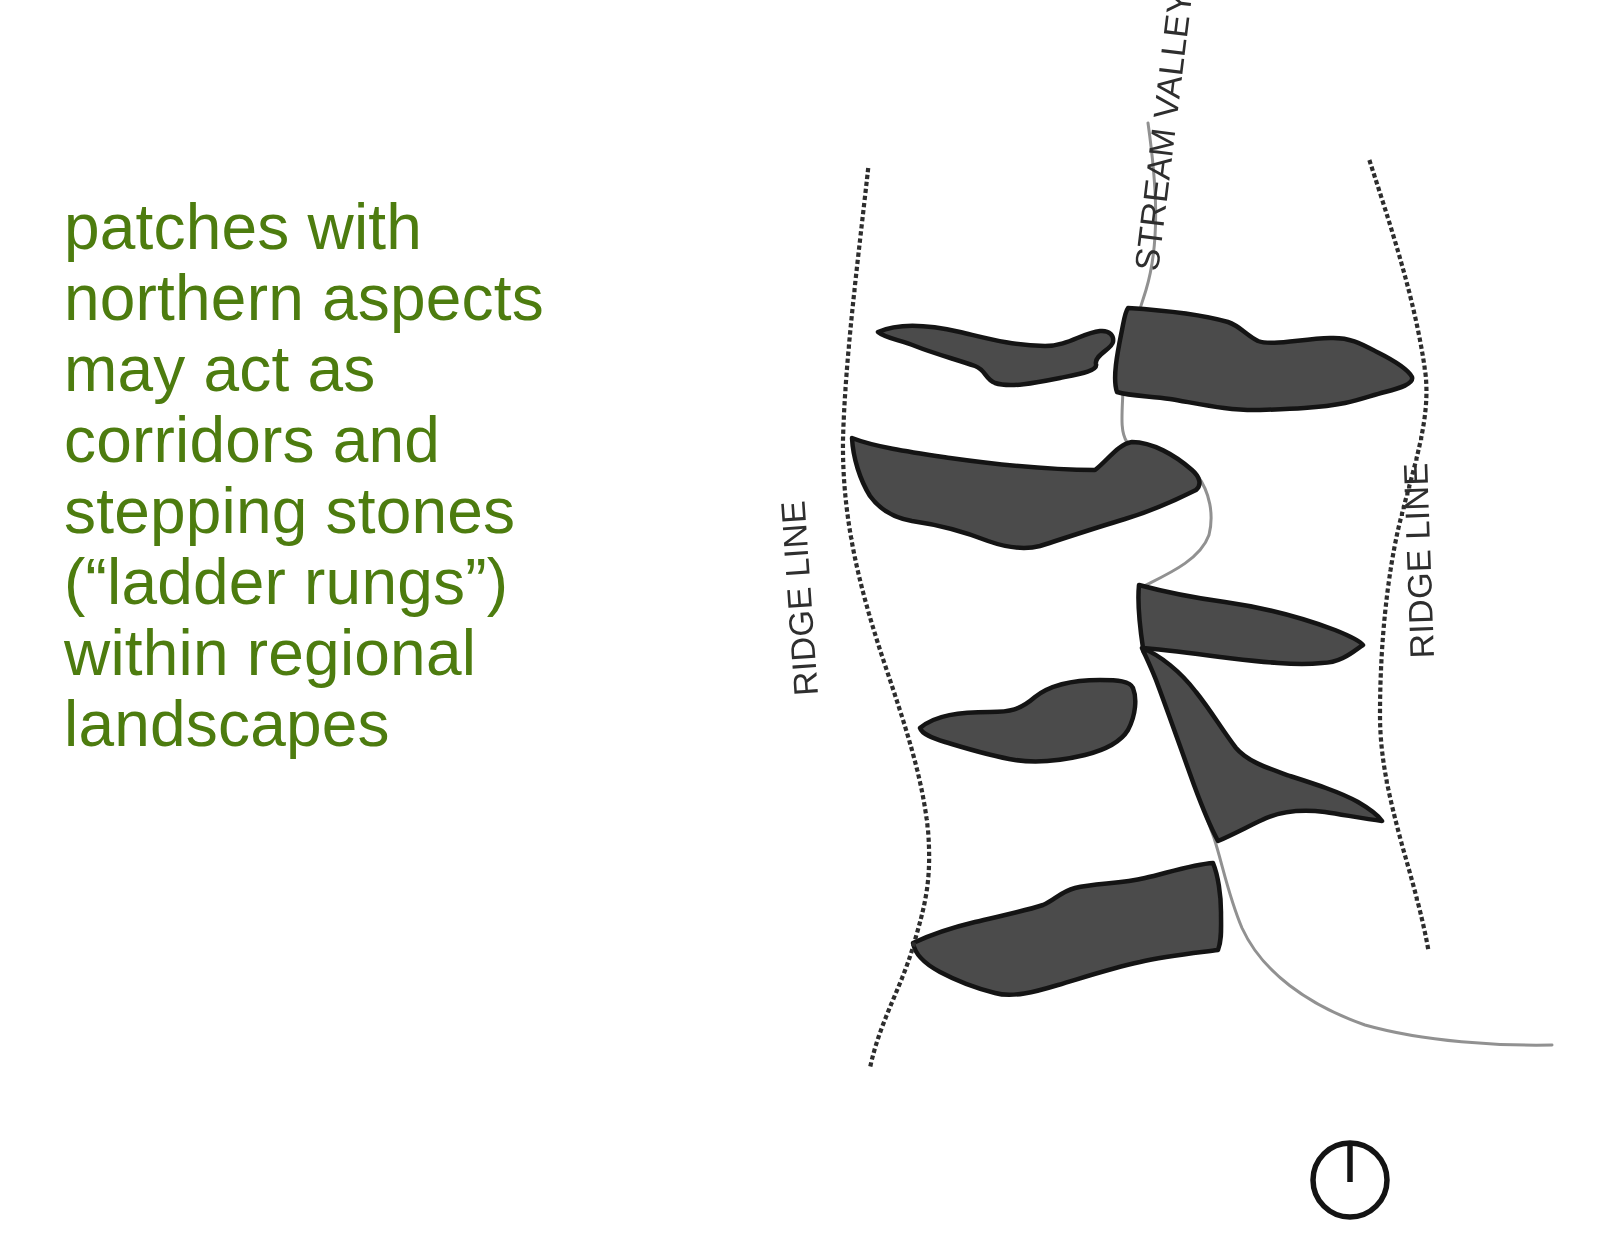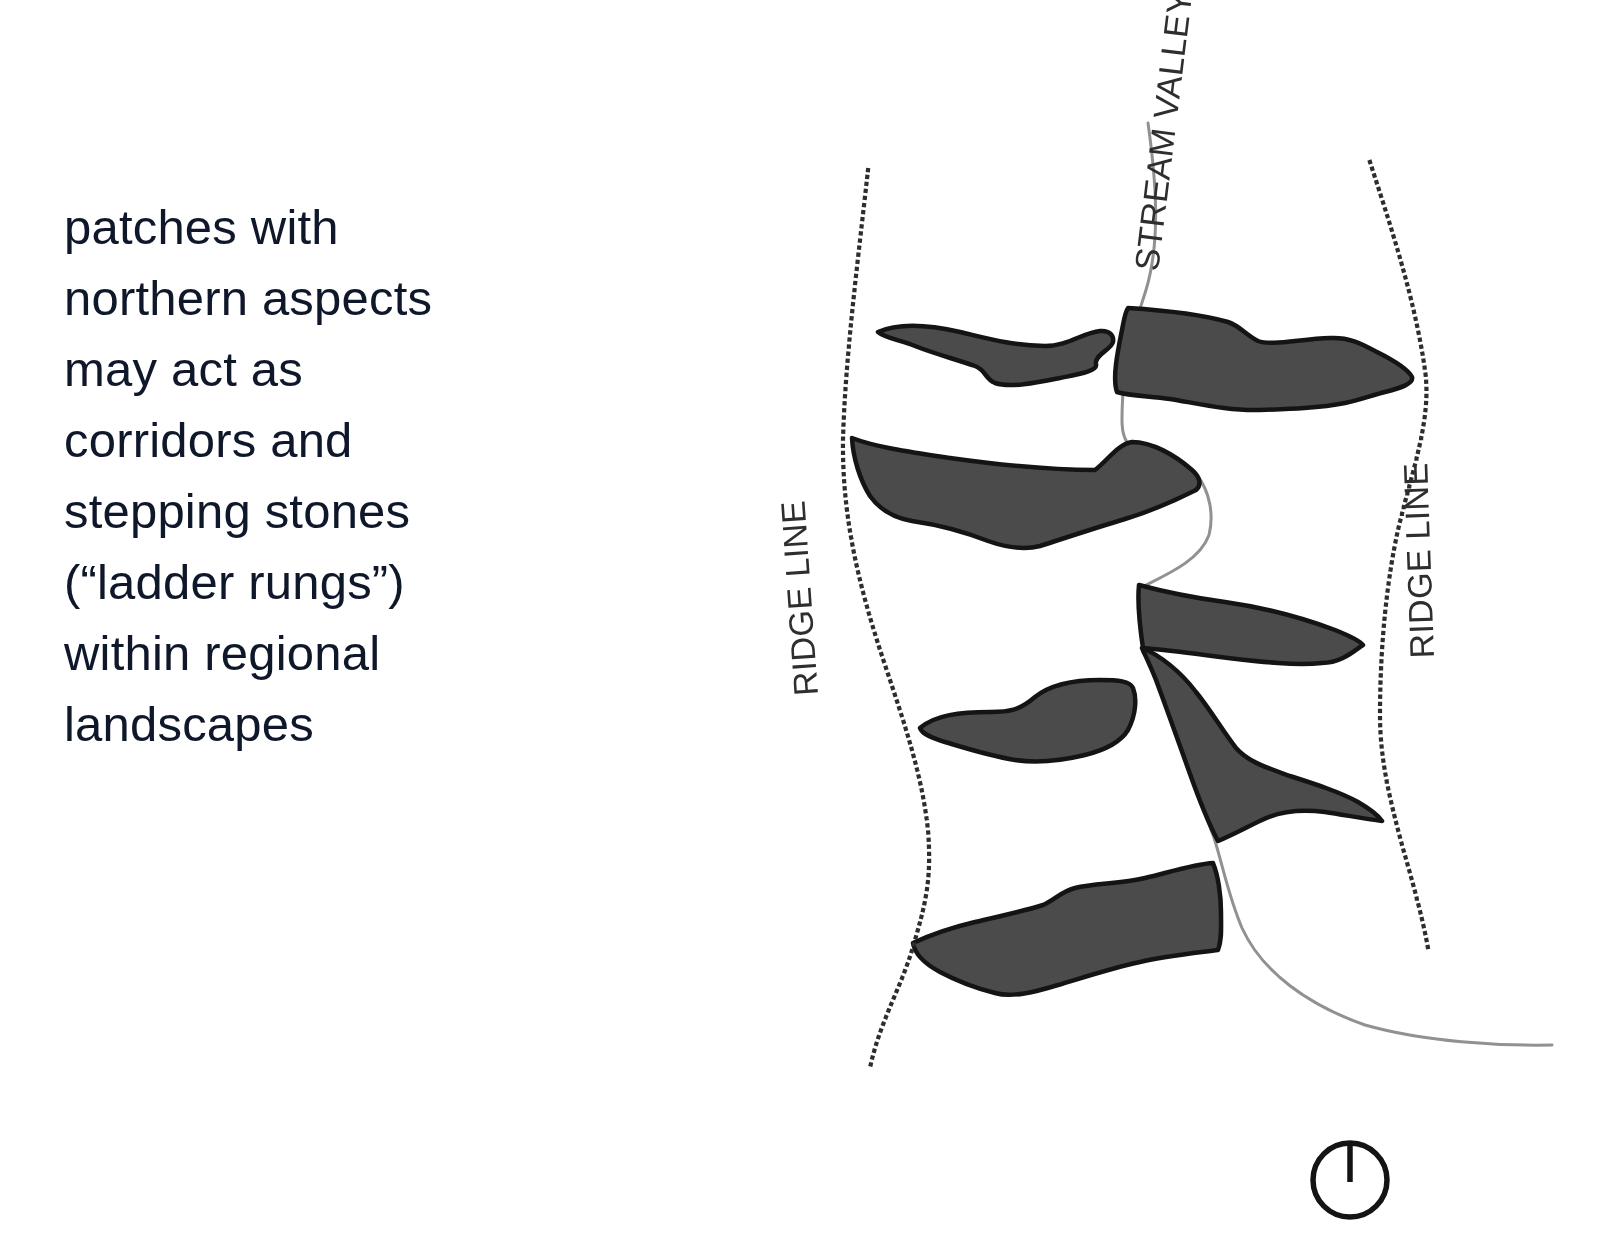--- a/index.html
+++ b/index.html
@@ -15,23 +15,23 @@
     position: relative;
     width: 1600px;
     height: 1245px;
     background: #ffffff;
   }
   .caption {
     position: absolute;
     left: 64px;
     top: 192px;
     width: 560px;
-    font-size: 49px;
+    font-size: 64px;
     line-height: 71px;
-    color: #0f172a;
+    color: #4d7c0f;
     white-space: pre-line;
     letter-spacing: 0.2px;
   }
   .diagram-svg {
     position: absolute;
     left: 0;
     top: 0;
     width: 1600px;
     height: 1245px;
   }

